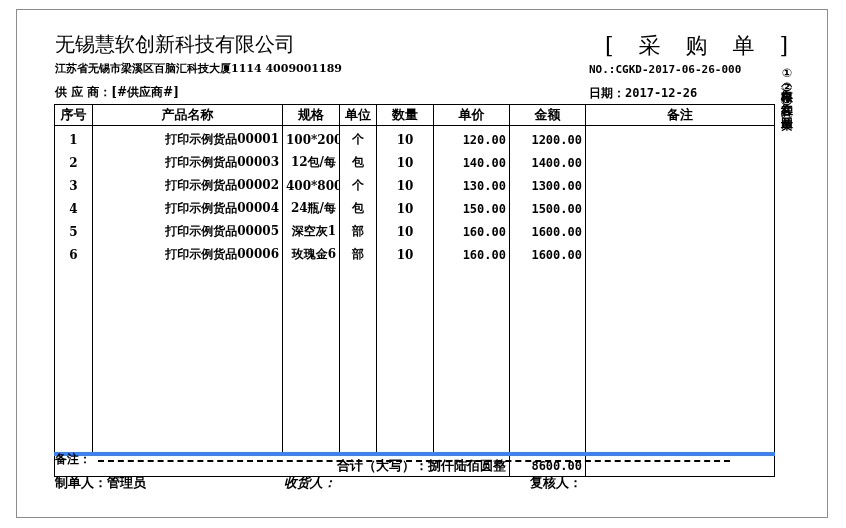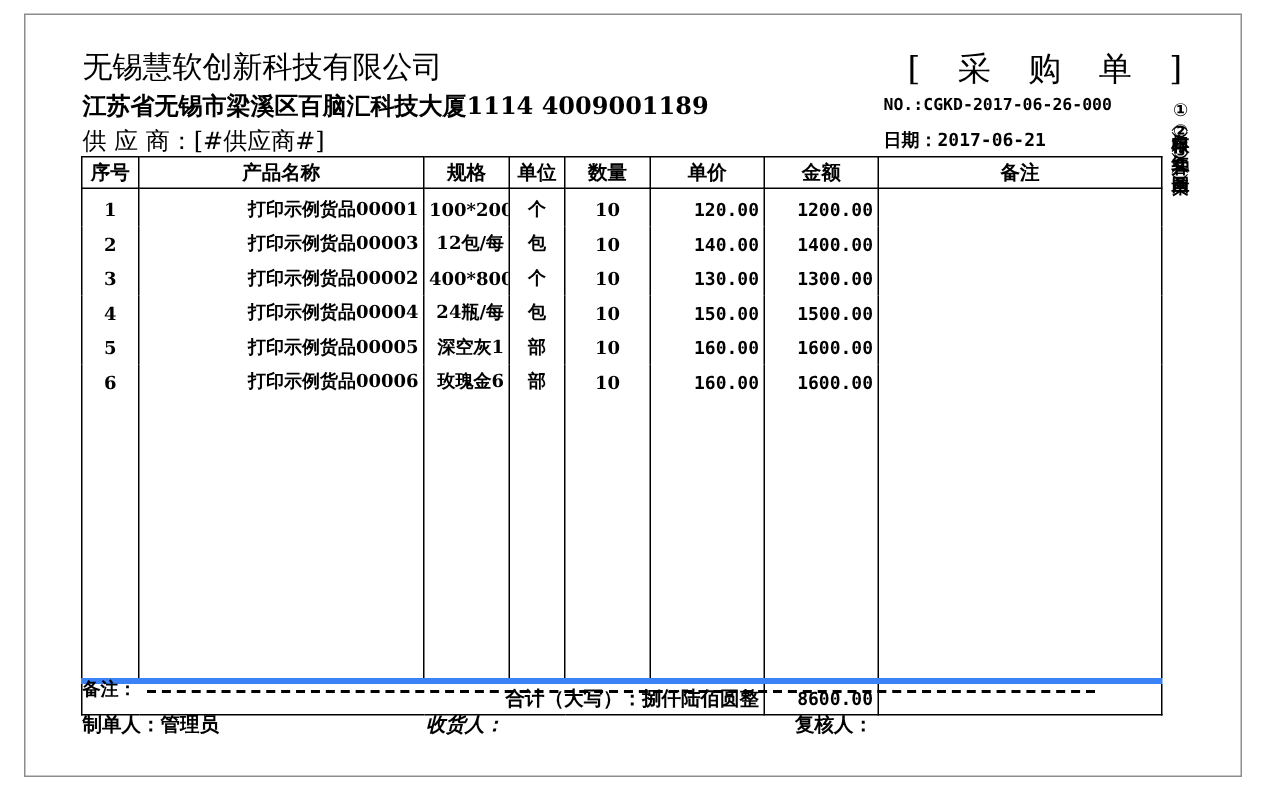--- a/index.html
+++ b/index.html
@@ -2,22 +2,22 @@
 <html><head>
   <meta charset="utf-8">
   <style>
     html, body { margin: 0; padding: 0; background: #ffffff; }
     body { width: 846px; height: 528px; position: relative; overflow: hidden;
            font-family: "DejaVu Sans", sans-serif; color: #000; }
     .page { position: absolute; left: 16px; top: 9px; width: 812px; height: 509px;
             border: 1px solid #8c8c8c; box-sizing: border-box; background: #fff; }
     .abs { position: absolute; white-space: nowrap; }
     .company { left: 55px; top: 31px; font-size: 20px; font-family: "DejaVu Sans", sans-serif; letter-spacing: 0px; }
-    .address { left: 55px; top: 61px; font-size: 16px; font-weight: bold; font-family: "DejaVu Serif", serif; }
-    .supplier { left: 55px; top: 84px; font-size: 16px; font-weight: normal; font-family: "DejaVu Serif", serif; }
+    .address { left: 55px; top: 61px; font-size: 11px; font-weight: bold; font-family: "DejaVu Serif", serif; }
+    .supplier { left: 55px; top: 84px; font-size: 12px; font-weight: bold; font-family: "DejaVu Serif", serif; }
     .doc-title { left: 605px; top: 31px; font-size: 22px; font-family: "DejaVu Serif", serif; letter-spacing: 9px; }
     .doc-no { left: 589px; top: 63px; font-size: 11px; font-weight: bold; font-family: "DejaVu Sans Mono", monospace; letter-spacing: 0px; }
     .doc-date { left: 589px; top: 85px; font-size: 12px; font-weight: bold; font-family: "DejaVu Sans Mono", monospace; }
     .side-text { left: 777px; top: 66px; width: 16px; font-size: 12px; font-weight: bold; line-height: 13px;
                  writing-mode: vertical-rl; text-orientation: upright; letter-spacing: 0px; }
 
     table.grid { position: absolute; left: 54px; top: 104px; border-collapse: collapse; table-layout: fixed;
                  width: 720px; font-size: 12px; }
     table.grid th, table.grid td { border-left: 1px solid #000; border-right: 1px solid #000; padding: 0 3px;
                  height: 23px; overflow: hidden; white-space: nowrap; }
@@ -41,21 +41,21 @@
 <body>
 
 <div class="page"></div>
 
 <div class="abs company">无锡慧软创新科技有限公司</div>
 <div class="abs address">江苏省无锡市梁溪区百脑汇科技大厦1114 4009001189</div>
 <div class="abs supplier"><span>供 应 商：</span><span>[#供应商#]</span></div>
 
 <div class="abs doc-title">[ 采 购 单 ]</div>
 <div class="abs doc-no">NO.:CGKD-2017-06-26-000</div>
-<div class="abs doc-date"><span>日期：</span><span>2017-06-21</span></div>
+<div class="abs doc-date"><span>日期：</span><span>2017-12-26</span></div>
 
 <div class="abs side-text">①存根（白）②客户（红）③回单（黄）</div>
 
 <table class="grid">
   <colgroup>
     <col style="width:38px">
       <col style="width:190px">
       <col style="width:57px">
       <col style="width:37px">
     <col style="width:57px">

